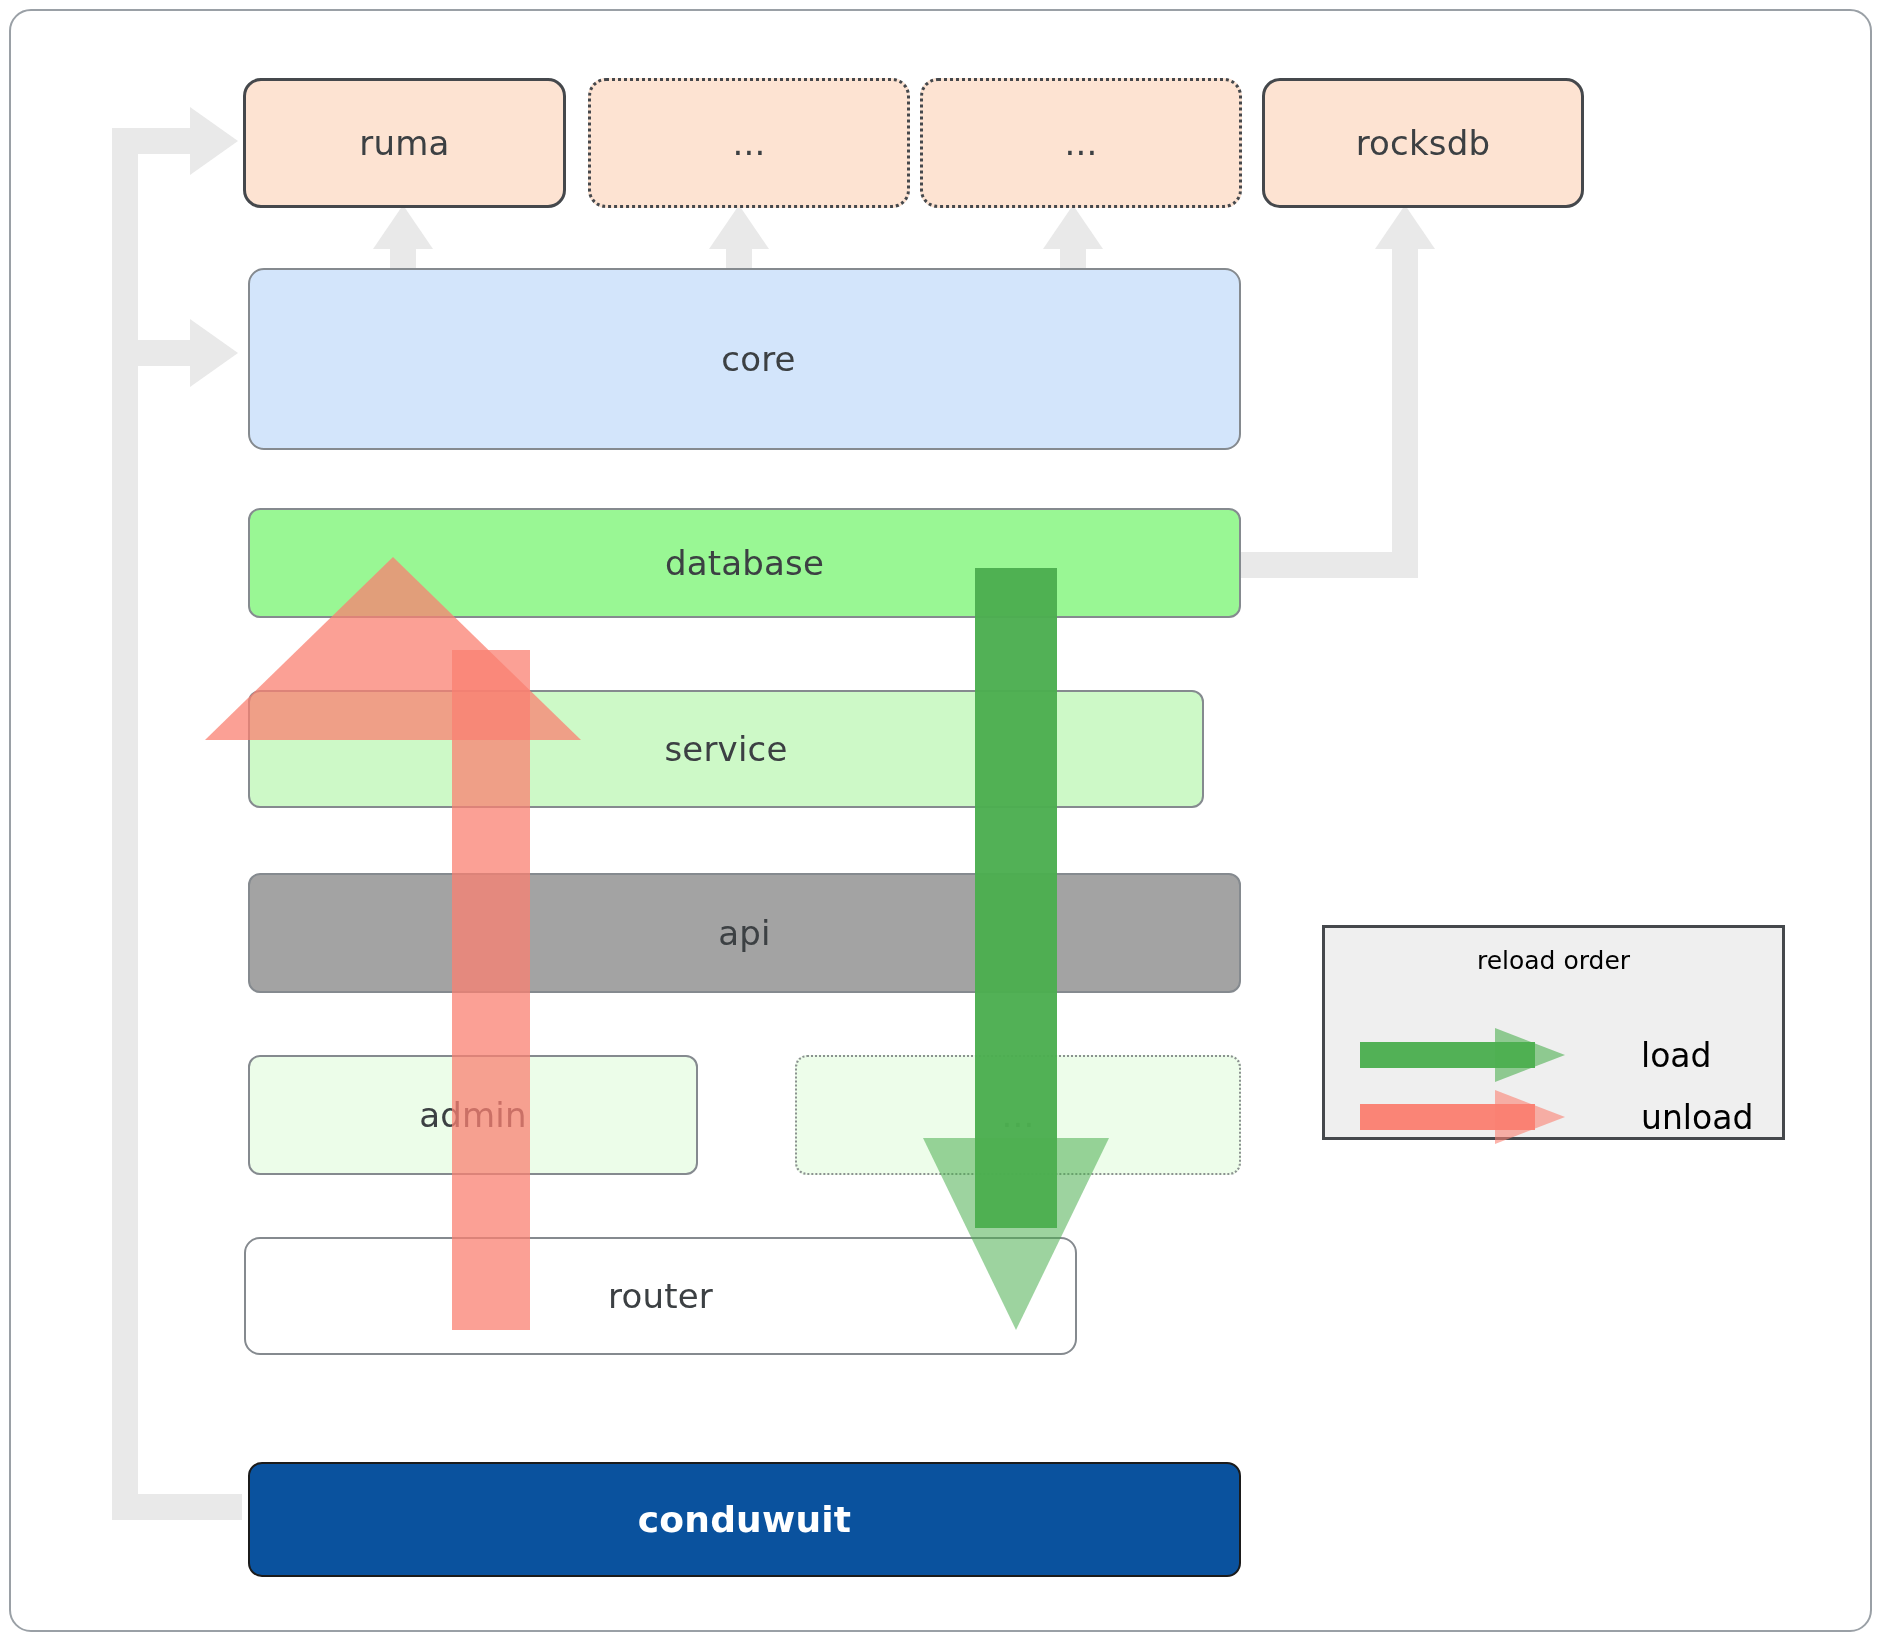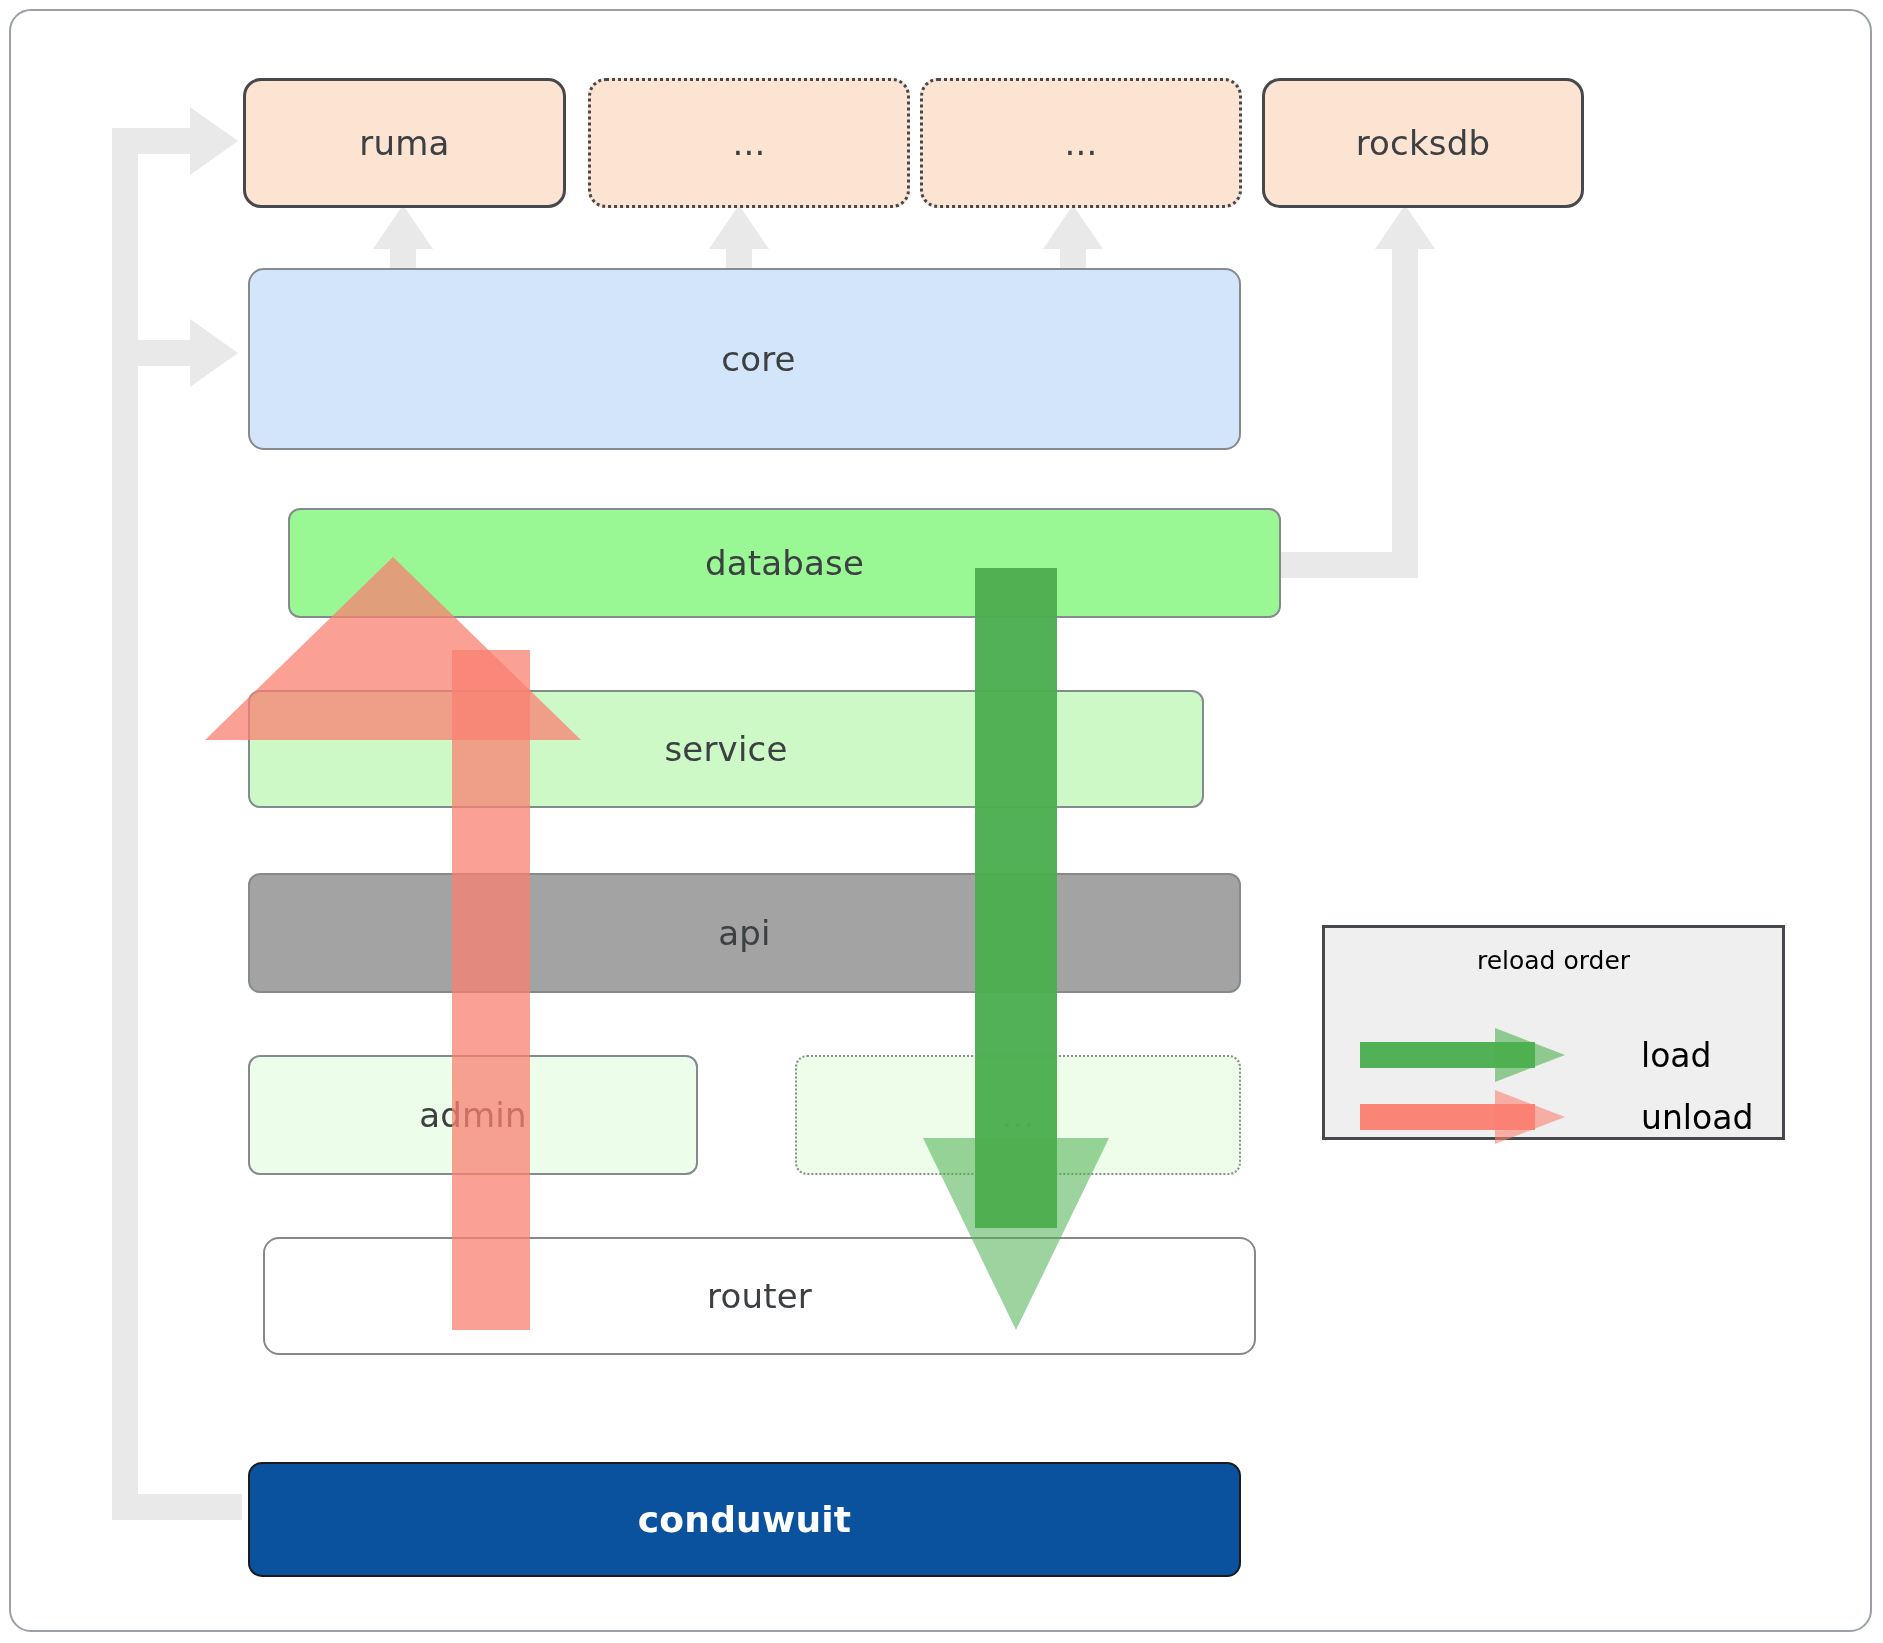--- a/index.html
+++ b/index.html
@@ -155,41 +155,41 @@
   </div>
 
   <div class="node dep" style="left:1262px;top:78px;width:322px;height:130px;">
     <span>rocksdb</span>
   </div>
 
   <div class="node core" style="left:248px;top:268px;width:993px;height:182px;padding-left:28px;">
     <span>core</span>
   </div>
 
-  <div class="node db" style="left:248px;top:508px;width:993px;height:110px;margin-left:40px;">
+  <div class="node db" style="left:248px;top:508px;width:993px;height:110px;">
     <span>database</span>
   </div>
 
   <div class="node service" style="left:248px;top:690px;width:956px;height:118px;">
     <span>service</span>
   </div>
 
   <div class="node api" style="left:248px;top:873px;width:993px;height:120px;">
     <span>api</span>
   </div>
 
   <div class="node admin" style="left:248px;top:1055px;width:450px;height:120px;">
     <span>admin</span>
   </div>
 
   <div class="node etc2" style="left:795px;top:1055px;width:446px;height:120px;">
     <span>...</span>
   </div>
 
-  <div class="node router" style="left:263px;top:1237px;width:993px;height:118px;">
+  <div class="node router" style="left:244px;top:1237px;width:833px;height:118px;">
     <span>router</span>
   </div>
 
   <div class="node app" style="left:248px;top:1462px;width:993px;height:115px;">
     <span>conduwuit</span>
   </div>
 
   <svg id="flow" viewBox="0 0 1883 1643">
 
     <g>

